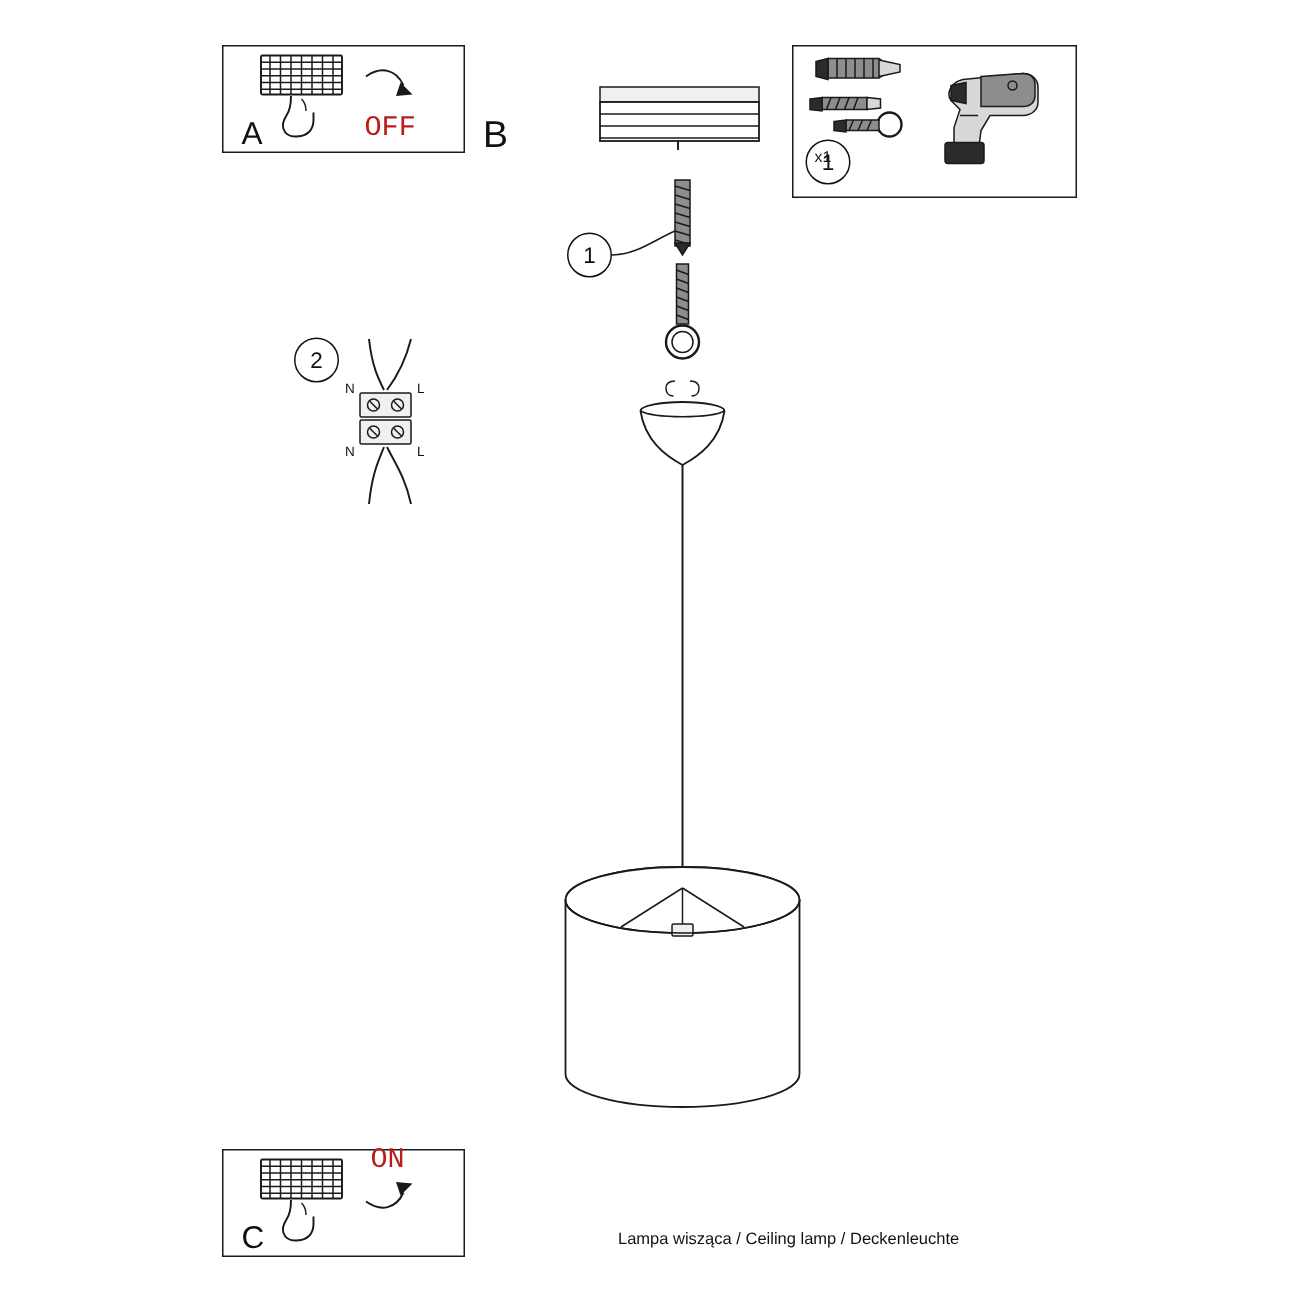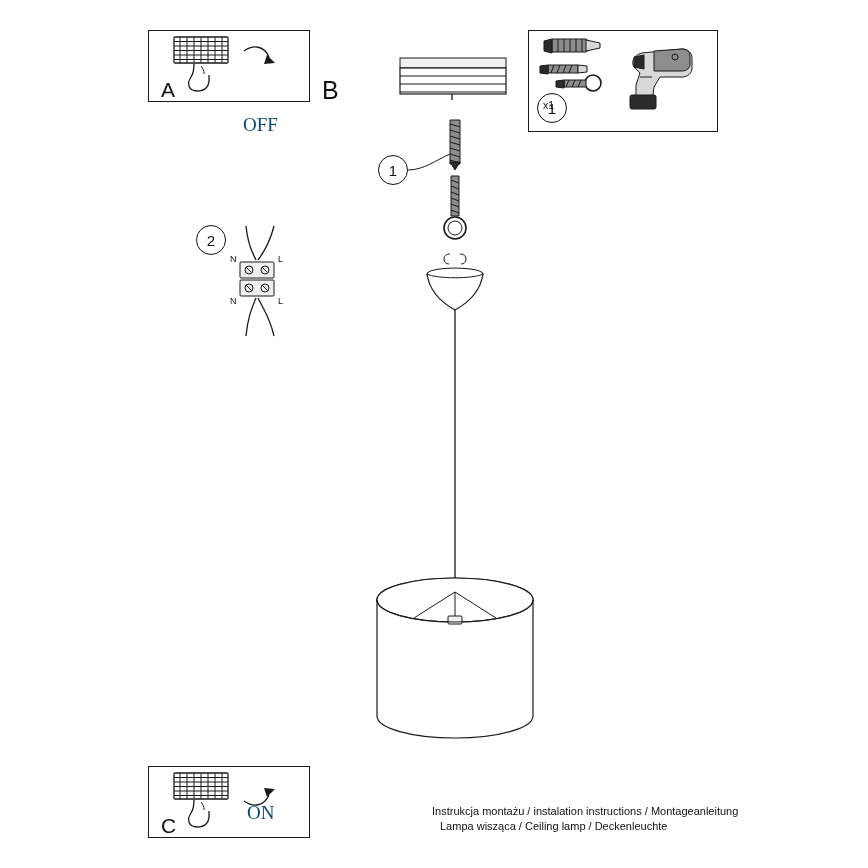--- a/index.html
+++ b/index.html
@@ -27,23 +27,22 @@
   .label-letter {
     position: absolute;
     font-size: 21px;
     font-family: "Liberation Sans", sans-serif;
     color: #111;
     letter-spacing: 0.5px;
   }
   .label-state {
     position: absolute;
     font-size: 19px;
-    font-family: Liberation Serif, serif;
-    color: #0c4a6e;
-    margin-top: 40px;
+    font-family: Liberation Mono, monospace;
+    color: #b91c1c;
   }
   .circ-num {
     position: absolute;
     width: 30px; height: 30px;
     border: 1.4px solid #111;
     border-radius: 50%;
     display: flex; align-items: center; justify-content: center;
     font-size: 15px;
     background: #fff;
     color: #111;
@@ -299,16 +298,15 @@
       <line x1="45" y1="4" x2="45" y2="30"></line>
       <line x1="52" y1="4" x2="52" y2="30"></line>
     </g>
     <path class="stroke" d="M24 31 c0 6 -1 10 -3 13 c-2 3 -3 6 -2 9 c1 3 4 5 8 5 c4 0 7 -1 9 -3 c2 -2 3 -5 3 -8 l0 -5"></path>
     <path class="stroke-thin" d="M31 33 c2 2 3 5 3 8"></path>
 
     <path class="stroke" d="M74 32 c10 7 20 5 25 -6"></path>
     <path style="fill:#1a1a1a;" d="M97 28 l8 -8 l-11 -1 z"></path>
   </svg>
 
-  <div class="footer-text" style="left:432px; top:803px;">Instrukcja montażu / instalation instructions / Montageanleitung</div>
-  <div class="footer-text" style="left:440px; top:818px;">Lampa wisząca / Ceiling lamp / Deckenleuchte</div>
+  <div class="footer-text" style="left:412px; top:818px;">Lampa wisząca / Ceiling lamp / Deckenleuchte</div>
 
 </div>
 
 </body></html>

